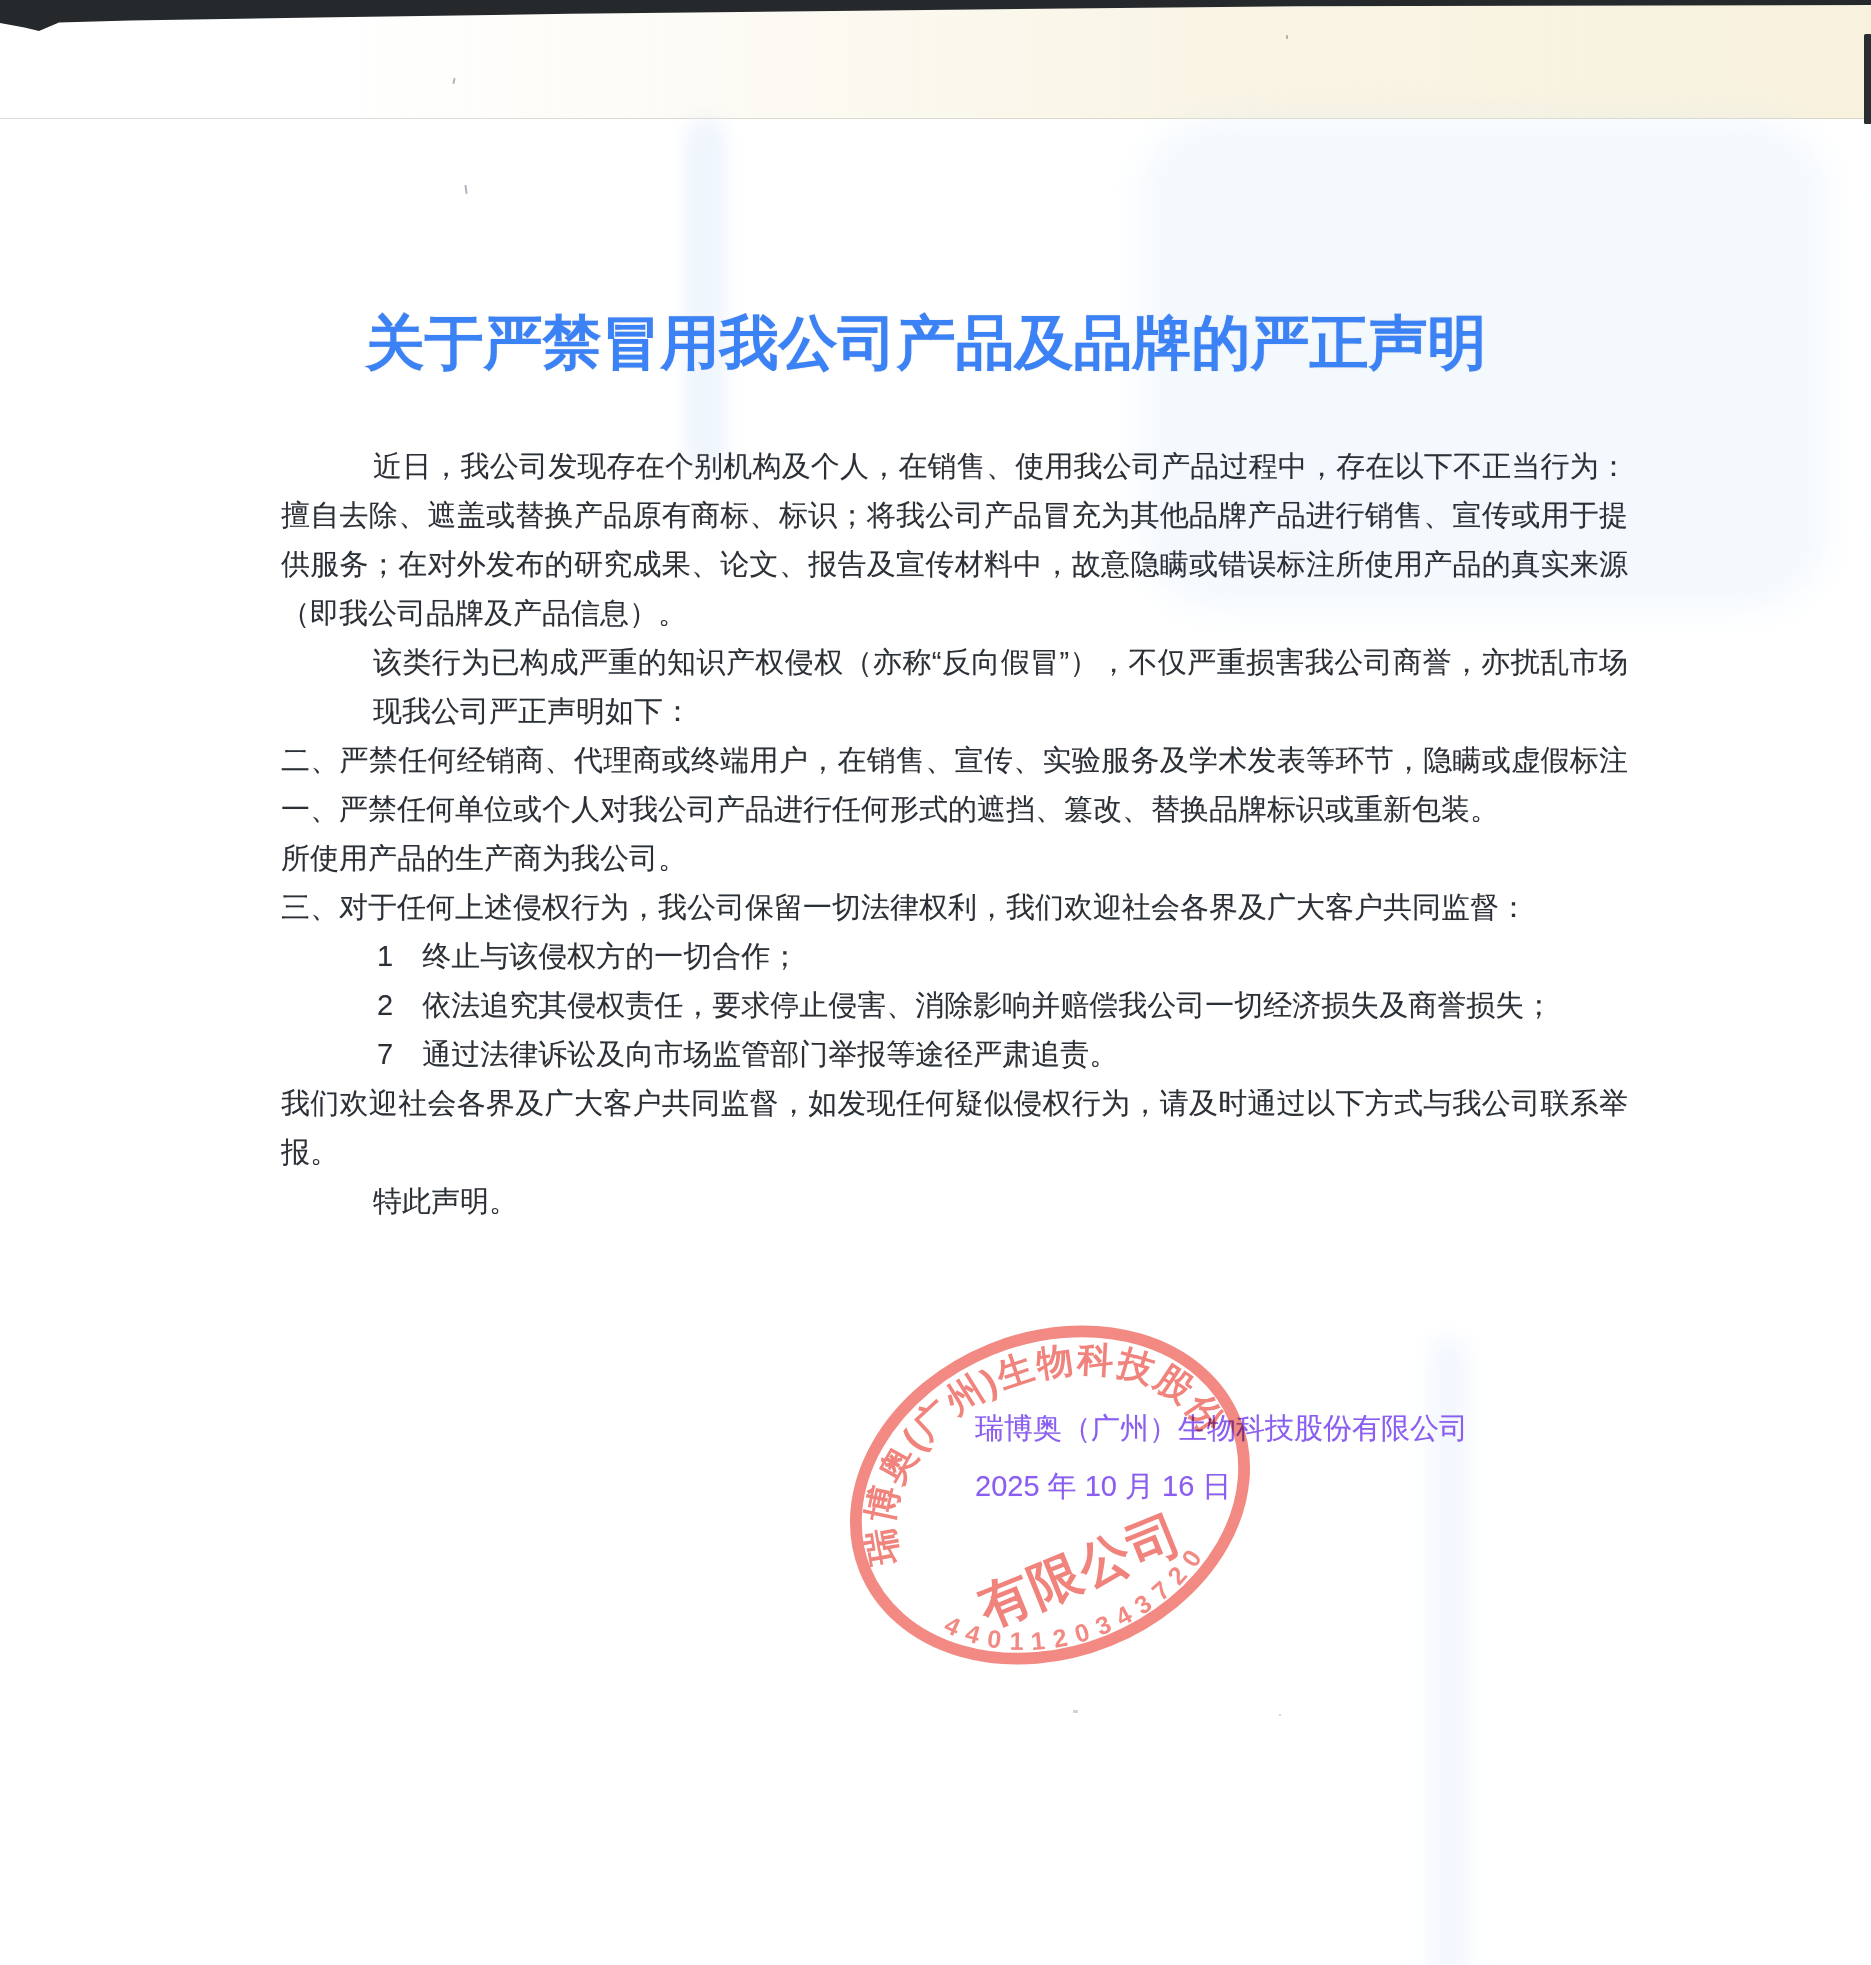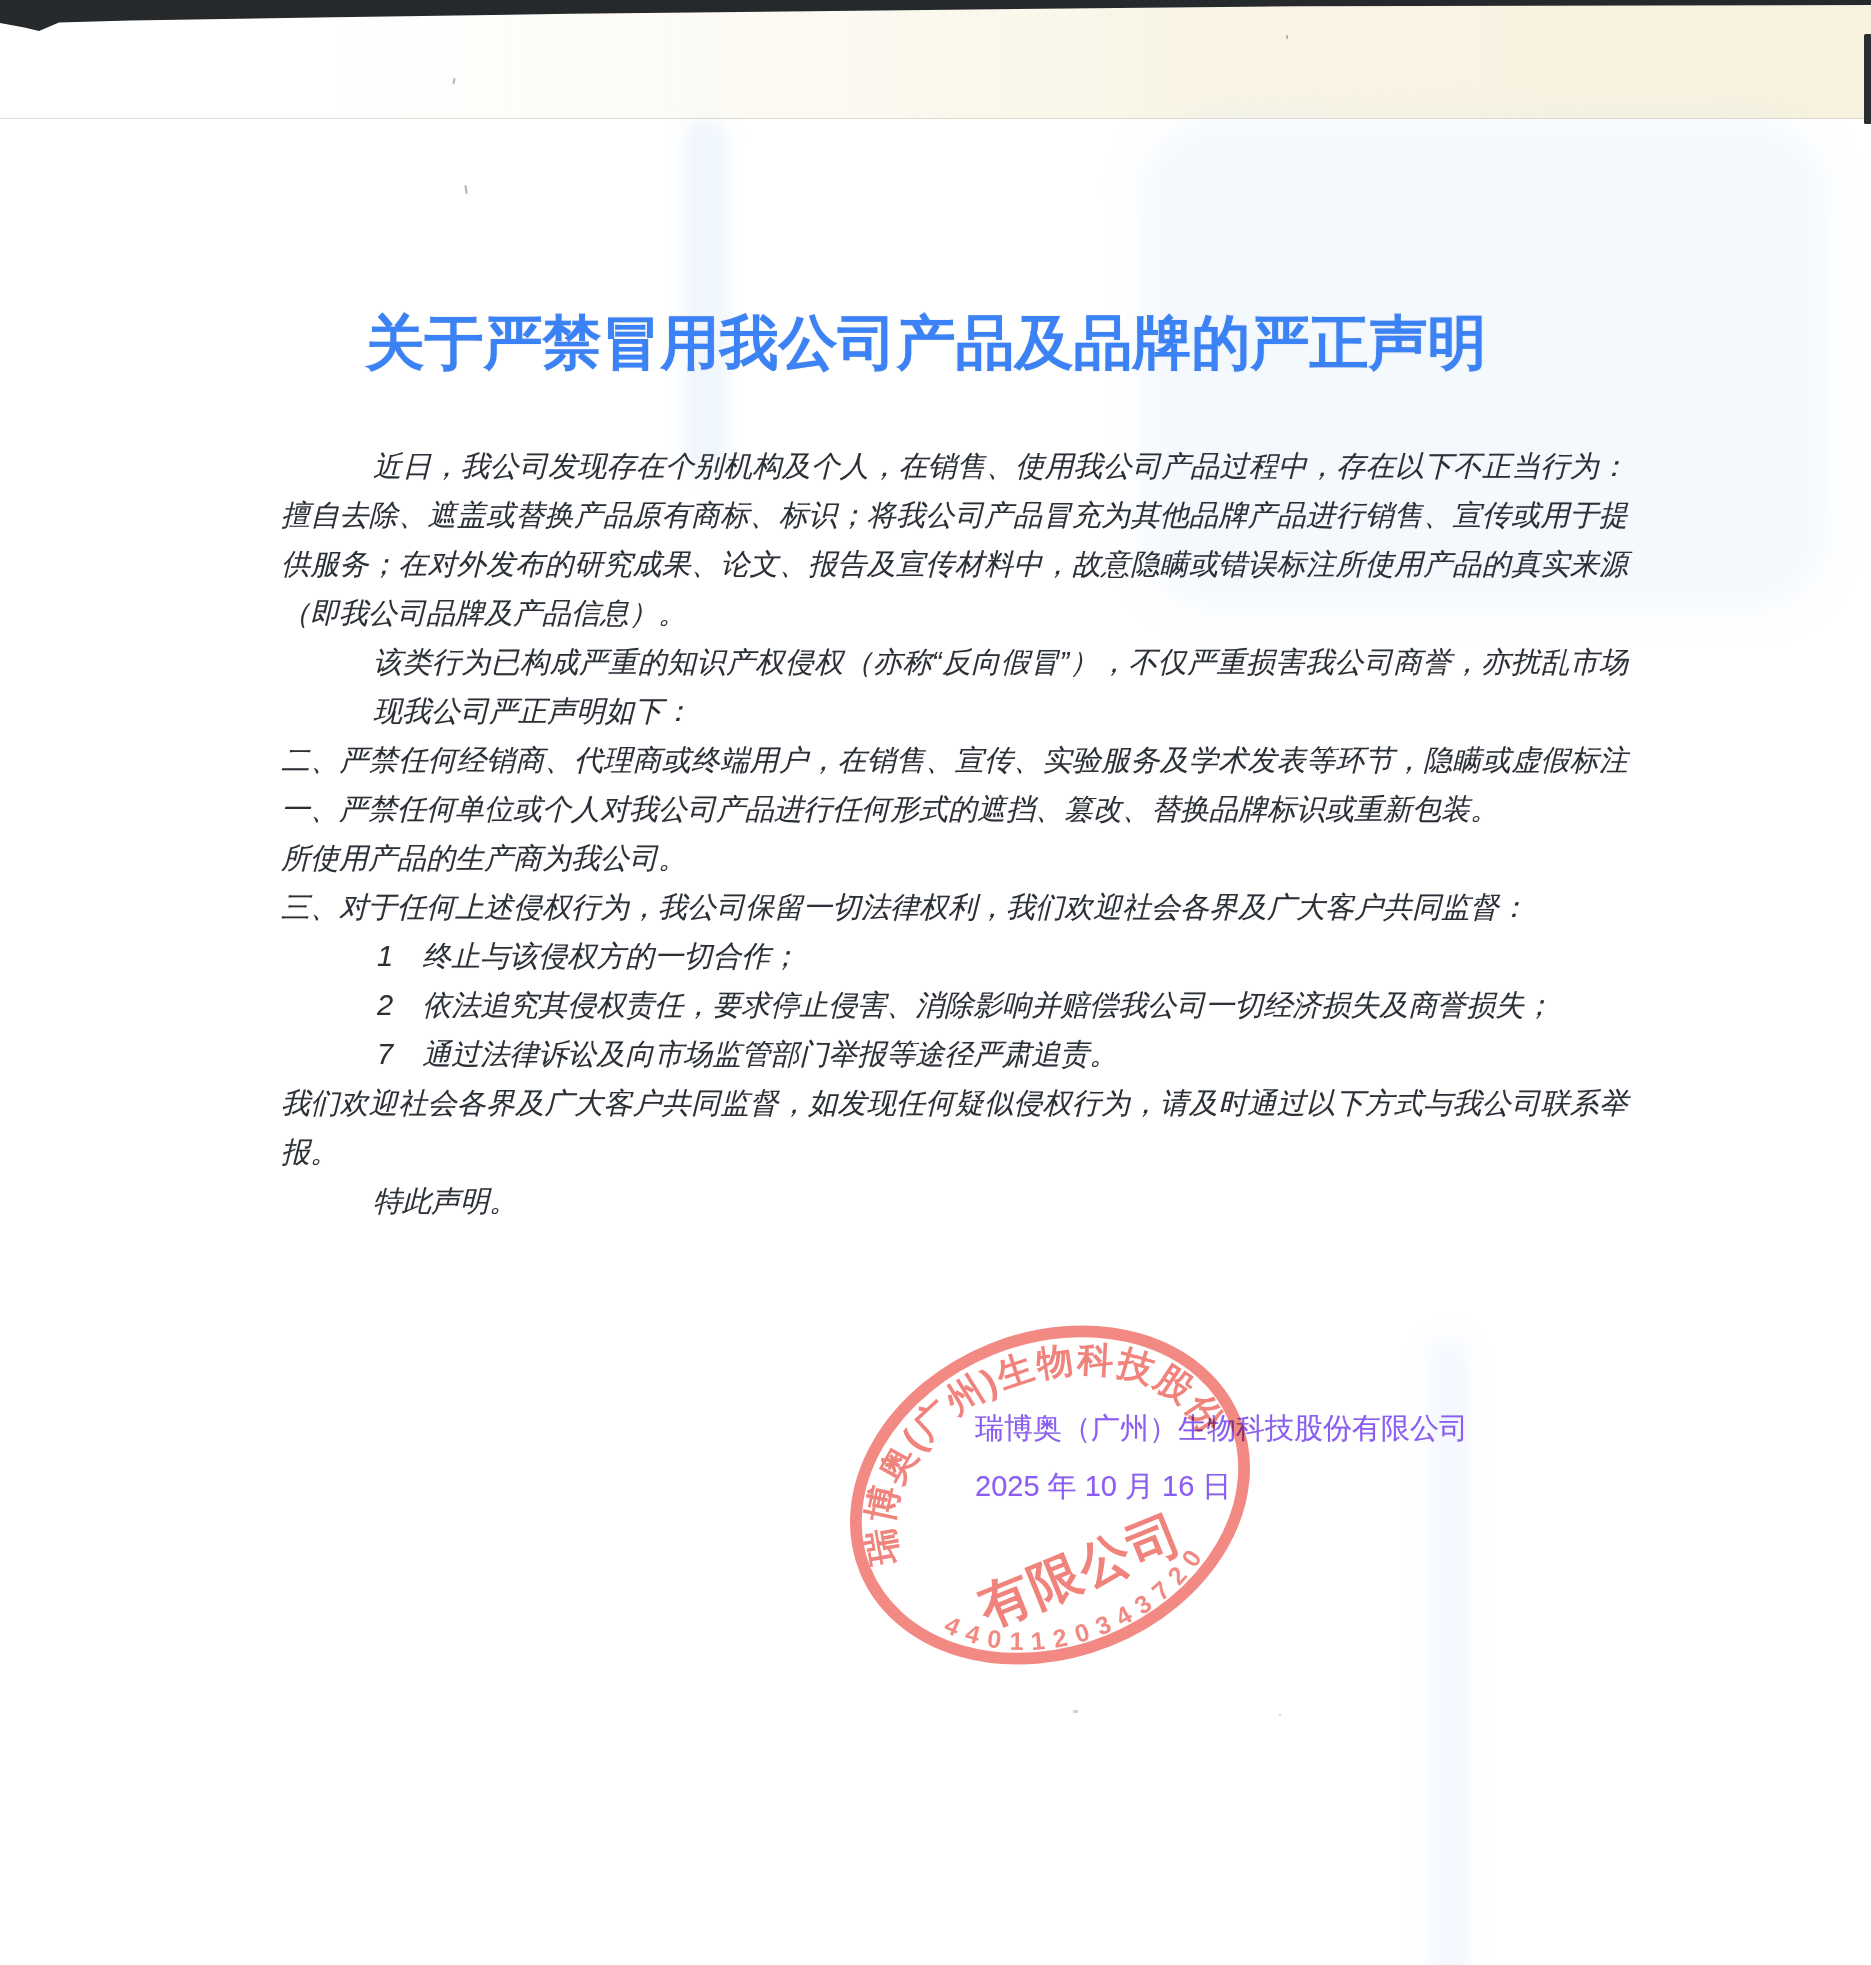--- a/index.html
+++ b/index.html
@@ -50,21 +50,21 @@
     position:absolute;left:252px;top:310px;width:1348px;
     font-size:59px;line-height:67px;font-weight:700;
     color:#3b82f6;text-align:center;letter-spacing:0px;
     text-shadow:0 0 1.2px rgba(45,49,56,0.25);
   }
   .body-text{
     position:absolute;left:281px;top:442px;width:1347px;
     font-size:29px;line-height:49px;color:#2b2f36;
     text-shadow:0 0 0.8px rgba(43,47,54,0.22);
   }
-  .ln{min-height:49px;white-space:nowrap;font-style:italic;}
+  .ln{min-height:49px;white-space:nowrap;}
   .ln.j{white-space:normal;text-align:justify;text-align-last:justify;}
   .ln.ind{padding-left:92px;}
   .ln.item{padding-left:96px;}
 
   .signature{
     position:absolute;left:975px;top:1399px;width:507px;
     font-size:29px;line-height:58px;color:#8b5cf6;text-align:left;
     text-shadow:0 0 0.8px rgba(43,47,54,0.22);
   }
   .sig-line{white-space:nowrap;}

